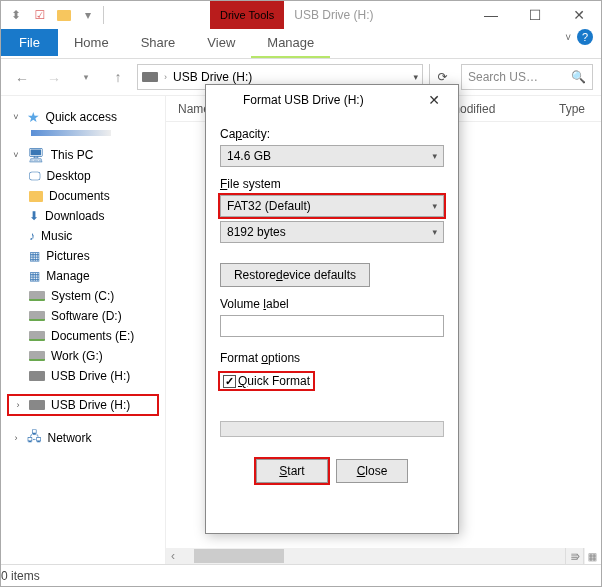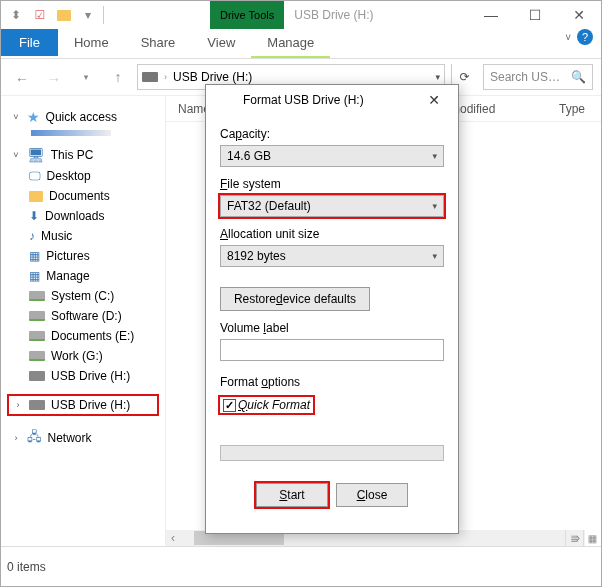--- a/index.html
+++ b/index.html
@@ -5,21 +5,21 @@
   * { box-sizing: border-box; margin: 0; padding: 0; font-family: "Segoe UI", Tahoma, sans-serif; }
   body { background: #fff; width: 602px; height: 587px; overflow: hidden; font-size: 12px; color: #000; position: relative; }
 
   .window { width: 602px; height: 587px; border: 1px solid #aaa; display: flex; flex-direction: column; background: #fff; }
 
   
   .titlebar { height: 28px; display: flex; align-items: center; }
   .qat { display: flex; align-items: center; gap: 2px; padding: 0 4px; }
   .qat-btn { width: 22px; height: 22px; display: flex; align-items: center; justify-content: center; }
   .tab-area { display: flex; height: 28px; margin-left: 100px; }
-  .drive-tools-tab { background: #15803d; padding: 4px 10px; font-size: 11px; display: flex; align-items: center; }
+  .drive-tools-tab { background: #b91c1c; padding: 4px 10px; font-size: 11px; display: flex; align-items: center; }
   .title-text { padding: 4px 10px; color: #999; font-size: 12px; display: flex; align-items: center; }
   .wincontrols { margin-left: auto; display: flex; }
   .winbtn { width: 44px; height: 28px; display: flex; align-items: center; justify-content: center; color: #555; font-size: 14px; }
 
   
   .ribbon { height: 30px; border-bottom: 1px solid #ddd; display: flex; align-items: flex-start; }
   .file-tab { background: #1979ca; color: #fff; padding: 6px 18px; font-size: 13px; display: flex; align-items: center; }
   .rib-tab { padding: 6px 16px; color: #555; font-size: 13px; display: flex; align-items: center; }
   .rib-tab.manage { border-bottom: 2px solid #b7e66a; }
   .ribbon-right { margin-left: auto; display: flex; align-items: center; gap: 6px; padding-right: 8px; }
@@ -27,21 +27,21 @@
   .help-circle { width: 16px; height: 16px; border-radius: 50%; background: #1979ca; color: #fff; font-size: 11px; display: flex; align-items: center; justify-content: center; }
 
   
   .addrbar { height: 36px; display: flex; align-items: center; padding: 4px 8px; gap: 6px; }
   .navbtn { width: 26px; height: 26px; display: flex; align-items: center; justify-content: center; color: #888; font-size: 14px; }
   .addr-field { flex: 1; height: 26px; border: 1px solid #ccc; display: flex; align-items: center; padding: 0 4px; gap: 6px; }
   .addr-field .drive-smicon { width: 16px; height: 10px; background: #777; border-radius: 1px; }
   .addr-field .crumb { font-size: 12px; }
   .addr-right { margin-left: auto; display: flex; gap: 2px; align-items: center; }
   .refresh-btn { width: 26px; height: 26px; border-left: 1px solid #ccc; display:flex; align-items:center; justify-content:center; color:#555;}
-  .search-field { width: 110px; height: 26px; border: 1px solid #ccc; display: flex; align-items: center; padding: 0 6px; color: #888; font-size: 12px; }
+  .search-field { width: 132px; height: 26px; border: 1px solid #ccc; display: flex; align-items: center; padding: 0 6px; color: #888; font-size: 12px; }
 
   
   .content { flex: 1; display: flex; overflow: hidden; position: relative; border-top: 1px solid #eee;}
   .navpane { width: 165px; border-right: 1px solid #eee; padding: 10px 6px; overflow: hidden; position:relative;}
   .nav-group { margin-bottom: 8px; }
   .nav-item { display: flex; align-items: center; gap: 6px; padding: 3px 4px; font-size: 12px; }
   .nav-item .caret { width: 10px; color: #555; font-size: 9px; text-align:center;}
   .nav-sub { padding-left: 22px; }
   .icon-star { color: #5aa6e6; font-size: 14px; }
   .icon-pc { color: #3b78b5; font-size: 14px; }
@@ -57,21 +57,21 @@
   .colheaders .col-type { margin-left:auto; padding-right:4px;}
 
   .listbody { padding: 12px; color:#555; font-size:12px;}
   .scrollbar-h { position:absolute; bottom:0; left:0; right:16px; height:16px; background:#f0f0f0; display:flex; align-items:center;}
   .scrollbar-h .thumb { width:90px; height:14px; background:#ccc; margin-left:14px;}
   .scrollbar-h .arr { width:14px; text-align:center; color:#888;}
   .viewicons { position:absolute; bottom:0; right:0; height:16px; display:flex;}
   .viewicons div { width:18px; height:16px; border-left:1px solid #ddd; display:flex; align-items:center; justify-content:center; color:#888; font-size:10px;}
 
   
-  .statusbar { height: 40px; border-top: 1px solid #ddd; display: flex; align-items: center; padding: 0 6px; font-size: 12px; color: #444; }
+  .statusbar { height: 22px; border-top: 1px solid #ddd; display: flex; align-items: center; padding: 0 0; font-size: 12px; color: #444; }
 
   
   .dialog { position: absolute; top: 84px; left: 205px; width: 254px; height: 450px; background: #fff; border: 1px solid #888; box-shadow: 2px 2px 12px rgba(0,0,0,0.25); display: flex; flex-direction: column; }
   .dlg-title { height: 30px; display: flex; align-items: center; padding: 0 10px; font-size: 12px; margin-left: 27px; }
   .dlg-close { margin-left: auto; width: 28px; text-align: center; font-size: 14px; color: #333; }
   .dlg-body { padding: 6px 14px; font-size: 12px; display: flex; flex-direction: column; gap: 4px; }
   .lbl { margin-top: 6px; }
   .combo { height: 22px; border: 1px solid #aaa; background: #e8e8e8; display: flex; align-items: center; padding: 0 6px; position: relative; }
   .combo .caret { margin-left: auto; font-size: 9px; color: #555;}
   .combo.red-out { outline: 2px solid #d11; }
@@ -272,37 +272,36 @@
       <span>14.6 GB</span>
       <span class="caret">▾</span>
     </div>
 
     <div class="lbl"><span class="accel">F</span>ile system</div>
     <div class="combo red-out">
       <span>FAT32 (Default)</span>
       <span class="caret">▾</span>
     </div>
 
-    <div class="lbl"><span class="accel">A</span>llocation unit size</div>
     <div class="combo">
       <span>8192 bytes</span>
       <span class="caret">▾</span>
     </div>
 
     <div style="height:6px;"></div>
     <button class="btn restore">Restore <span class="accel">d</span>evice defaults</button>
 
     <div class="lbl">Volume <span class="accel">l</span>abel</div>
     <input class="txtfield" value="" style="">
 
     <div class="fieldset-label" style="margin-top:10px;">Format <span class="accel">o</span>ptions</div>
     <div class="chk-row">
       <span class="red-out2">
         <span class="chkbox">✓</span>
-        <span style="margin-left:2px;font-style:italic;"><span class="accel">Q</span>uick Format</span>
+        <span style="margin-left:2px;"><span class="accel">Q</span>uick Format</span>
       </span>
     </div>
 
     <div class="progbar"></div>
 
     <div class="dlg-buttons">
       <button class="btn bw red-out3"><span class="accel">S</span>tart</button>
       <button class="btn bw"><span class="accel">C</span>lose</button>
     </div>
   </div>

